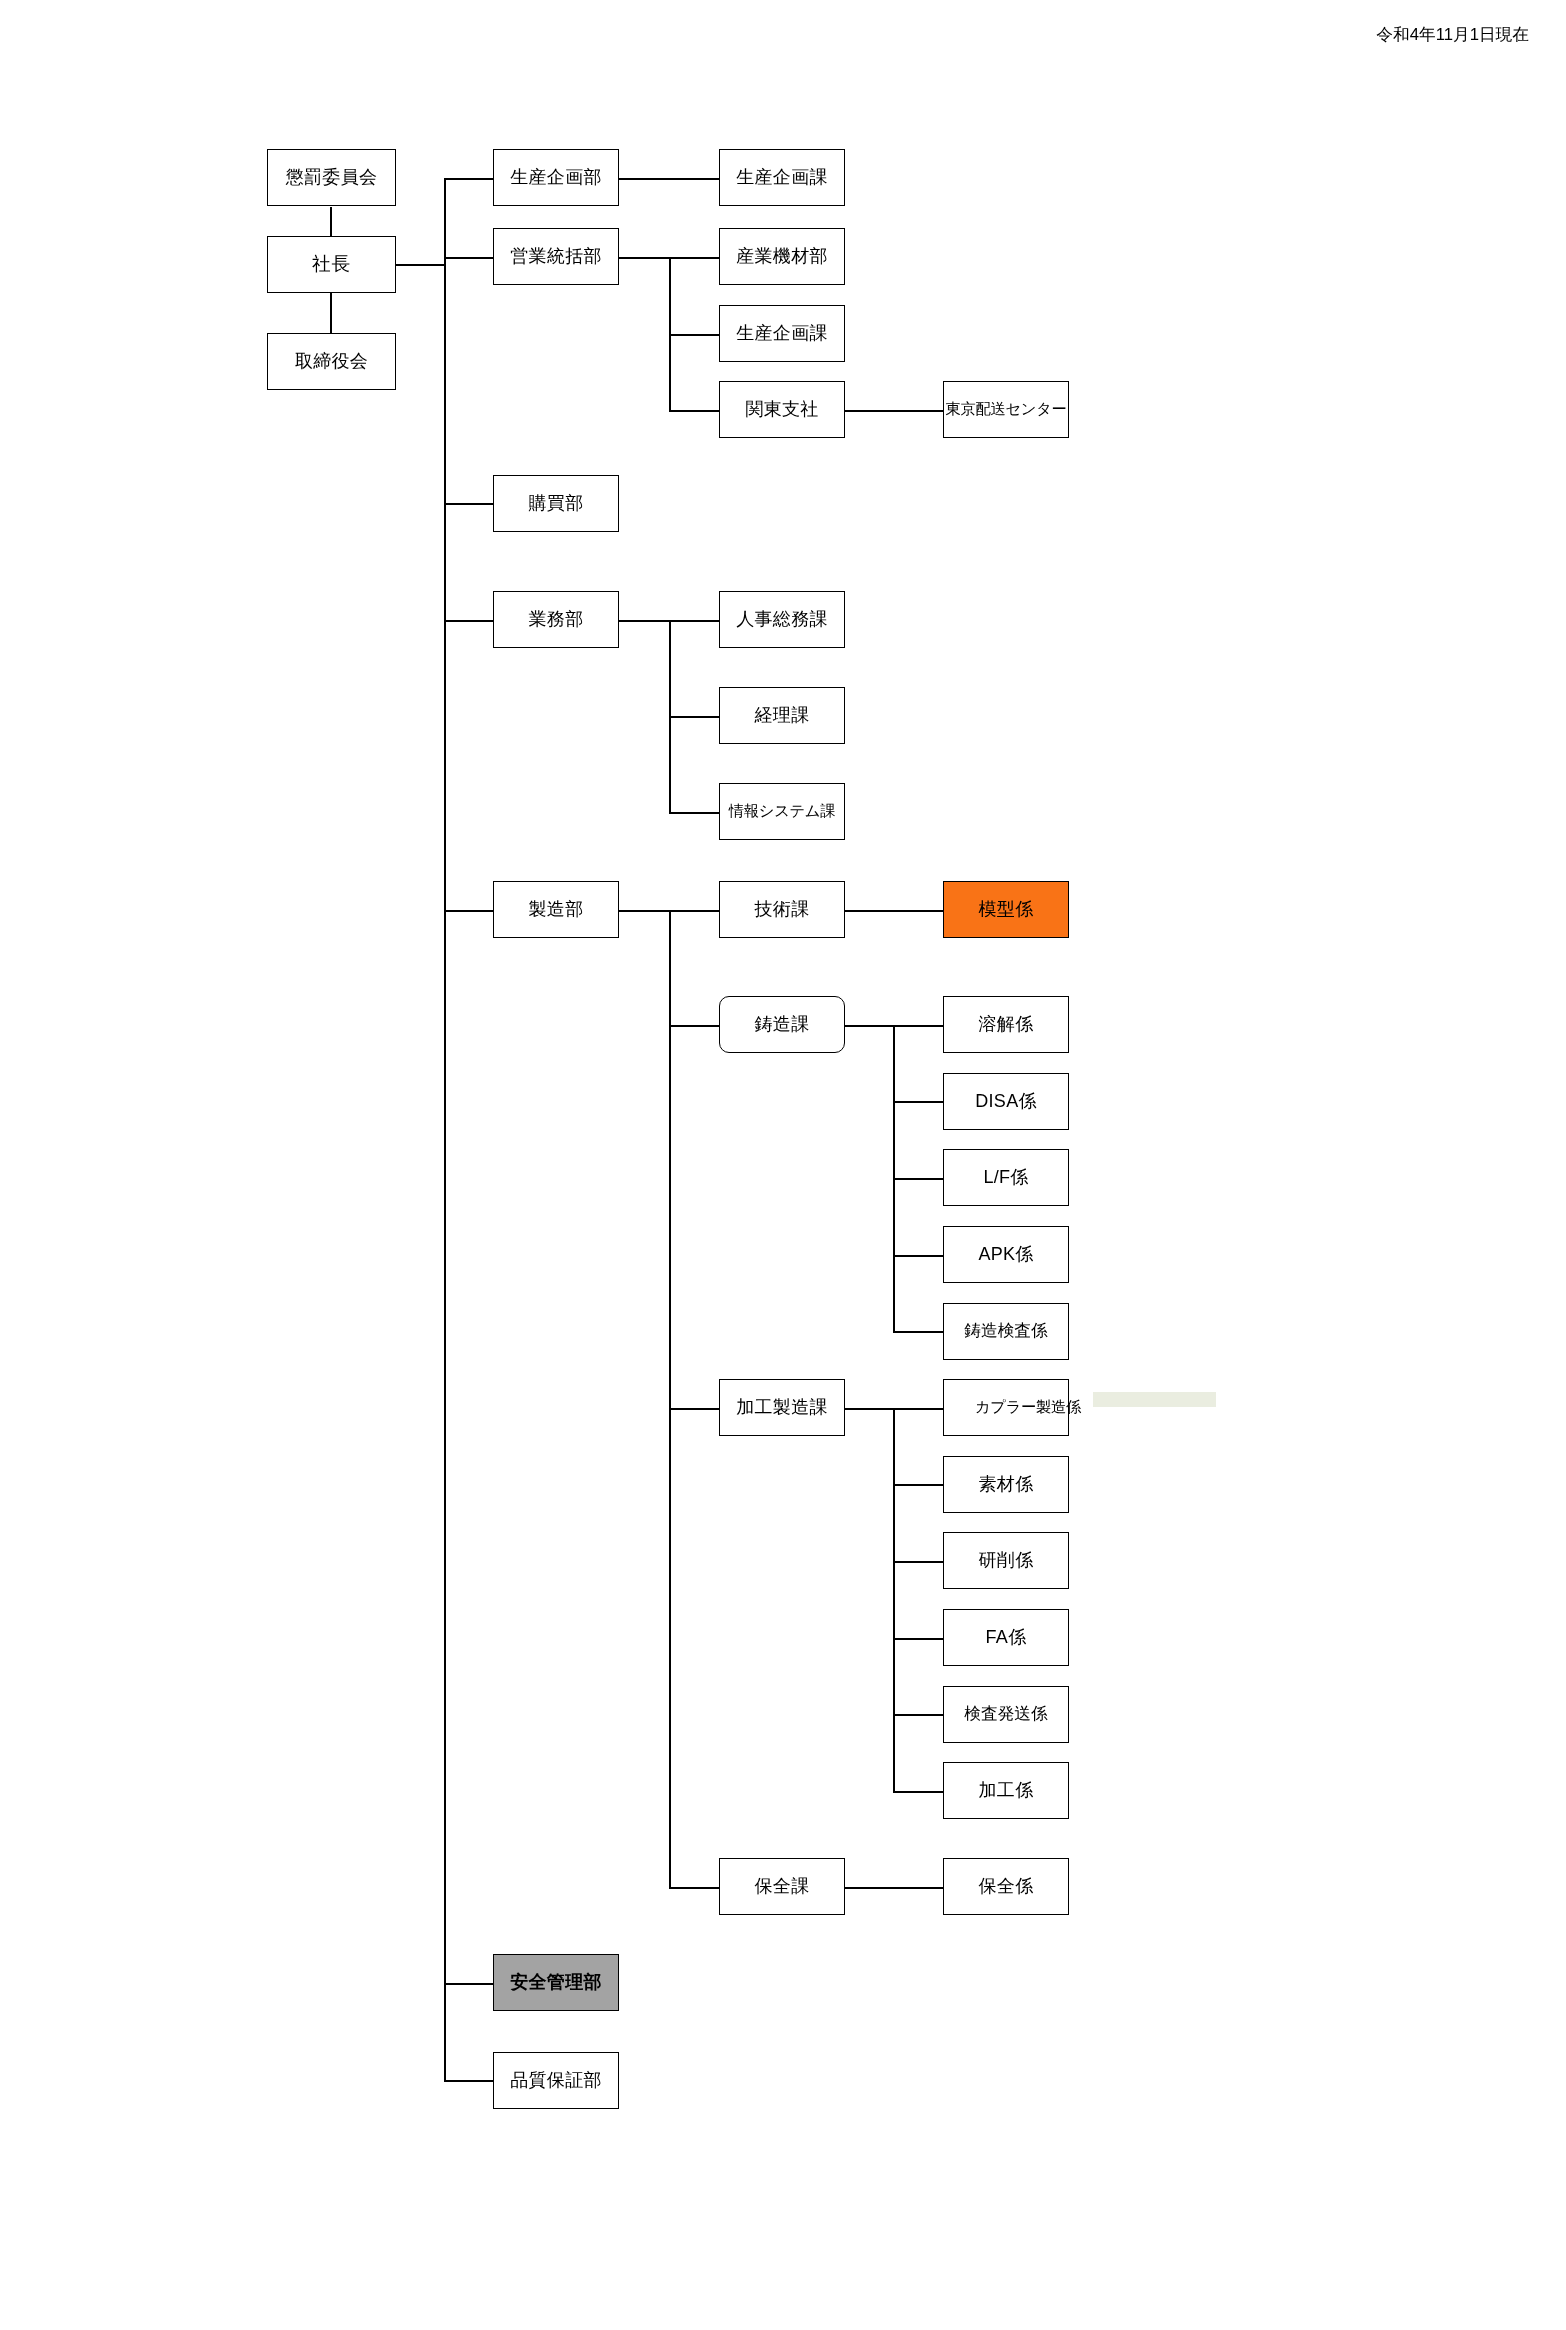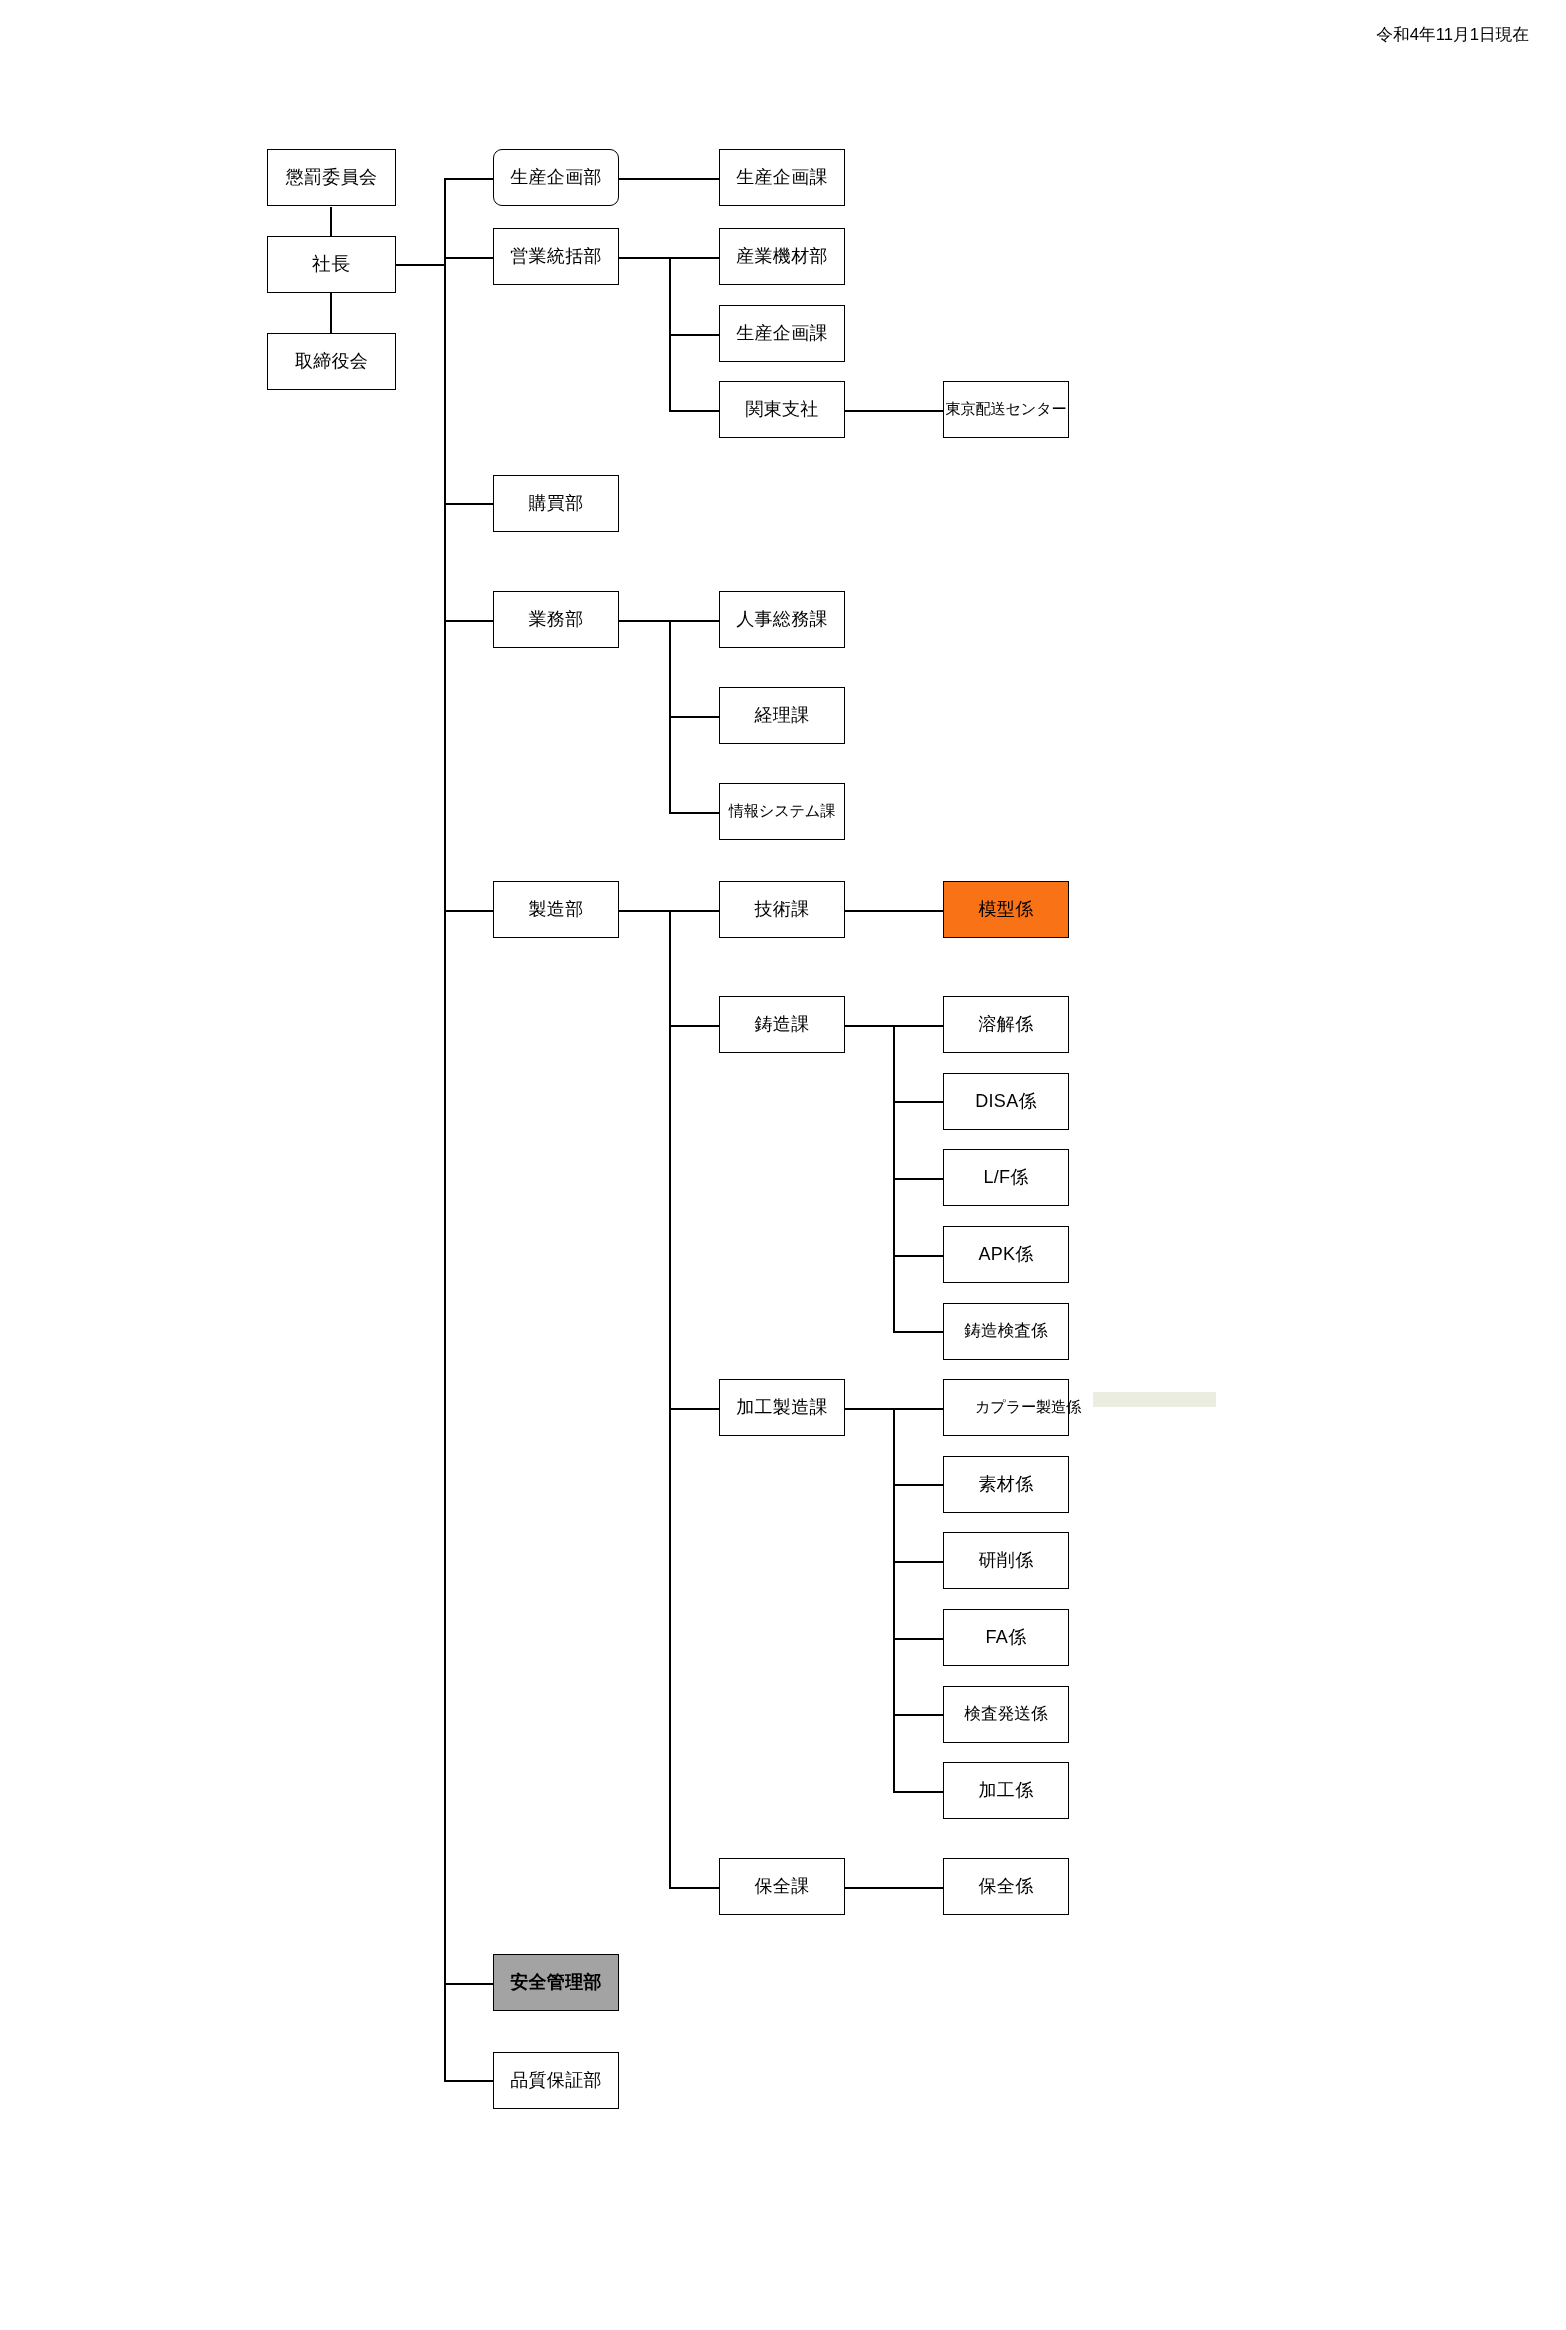--- a/index.html
+++ b/index.html
@@ -132,21 +132,21 @@
   <div id="node-layer">
       <div class="node" style="left: 267px; top: 149px; width: 129px; height: 57px; border-color: rgb(0, 0, 0); background: rgb(255, 255, 255);">
         <span class="t-md">懲罰委員会</span>
       </div>
       <div class="node" style="left: 267px; top: 236px; width: 129px; height: 57px; border-color: rgb(0, 0, 0); background: rgb(255, 255, 255);">
         <span class="t-lg">社長</span>
       </div>
       <div class="node" style="left: 267px; top: 333px; width: 129px; height: 57px; border-color: rgb(0, 0, 0); background: rgb(255, 255, 255);">
         <span class="t-md">取締役会</span>
       </div>
-      <div class="node" style="left: 493px; top: 149px; width: 126px; height: 57px; border-color: rgb(0, 0, 0); background: rgb(255, 255, 255); border-radius: 9px;">
+      <div class="node" style="left: 493px; top: 149px; width: 126px; height: 57px; border-color: rgb(0, 0, 0); background: rgb(255, 255, 255);">
         <span class="t-md">生産企画部</span>
       </div>
       <div class="node" style="left: 719px; top: 149px; width: 126px; height: 57px; border-color: rgb(0, 0, 0); background: rgb(255, 255, 255);">
         <span class="t-md">生産企画課</span>
       </div>
       <div class="node" style="left: 493px; top: 228px; width: 126px; height: 57px; border-color: rgb(0, 0, 0); background: rgb(255, 255, 255);">
         <span class="t-md">営業統括部</span>
       </div>
       <div class="node" style="left: 719px; top: 228px; width: 126px; height: 57px; border-color: rgb(0, 0, 0); background: rgb(255, 255, 255);">
         <span class="t-md">産業機材部</span>
@@ -177,21 +177,21 @@
       </div>
       <div class="node" style="left: 493px; top: 881px; width: 126px; height: 57px; border-color: rgb(0, 0, 0); background: rgb(255, 255, 255);">
         <span class="t-md">製造部</span>
       </div>
       <div class="node" style="left: 719px; top: 881px; width: 126px; height: 57px; border-color: rgb(0, 0, 0); background: rgb(255, 255, 255);">
         <span class="t-md">技術課</span>
       </div>
       <div class="node" style="left: 943px; top: 881px; width: 126px; height: 57px; border-color: rgb(0, 0, 0); background: #f97316;">
         <span class="t-md">模型係</span>
       </div>
-      <div class="node" style="left: 719px; top: 996px; width: 126px; height: 57px; border-color: rgb(0, 0, 0); background: rgb(255, 255, 255);">
+      <div class="node" style="left: 719px; top: 996px; width: 126px; height: 57px; border-color: rgb(0, 0, 0); background: rgb(255, 255, 255); border-radius: 10px;">
         <span class="t-md">鋳造課</span>
       </div>
       <div class="node" style="left: 943px; top: 996px; width: 126px; height: 57px; border-color: rgb(0, 0, 0); background: rgb(255, 255, 255);">
         <span class="t-md">溶解係</span>
       </div>
       <div class="node" style="left: 943px; top: 1073px; width: 126px; height: 57px; border-color: rgb(0, 0, 0); background: rgb(255, 255, 255);">
         <span class="t-md">DISA係</span>
       </div>
       <div class="node" style="left: 943px; top: 1149px; width: 126px; height: 57px; border-color: rgb(0, 0, 0); background: rgb(255, 255, 255);">
         <span class="t-md">L/F係</span>

